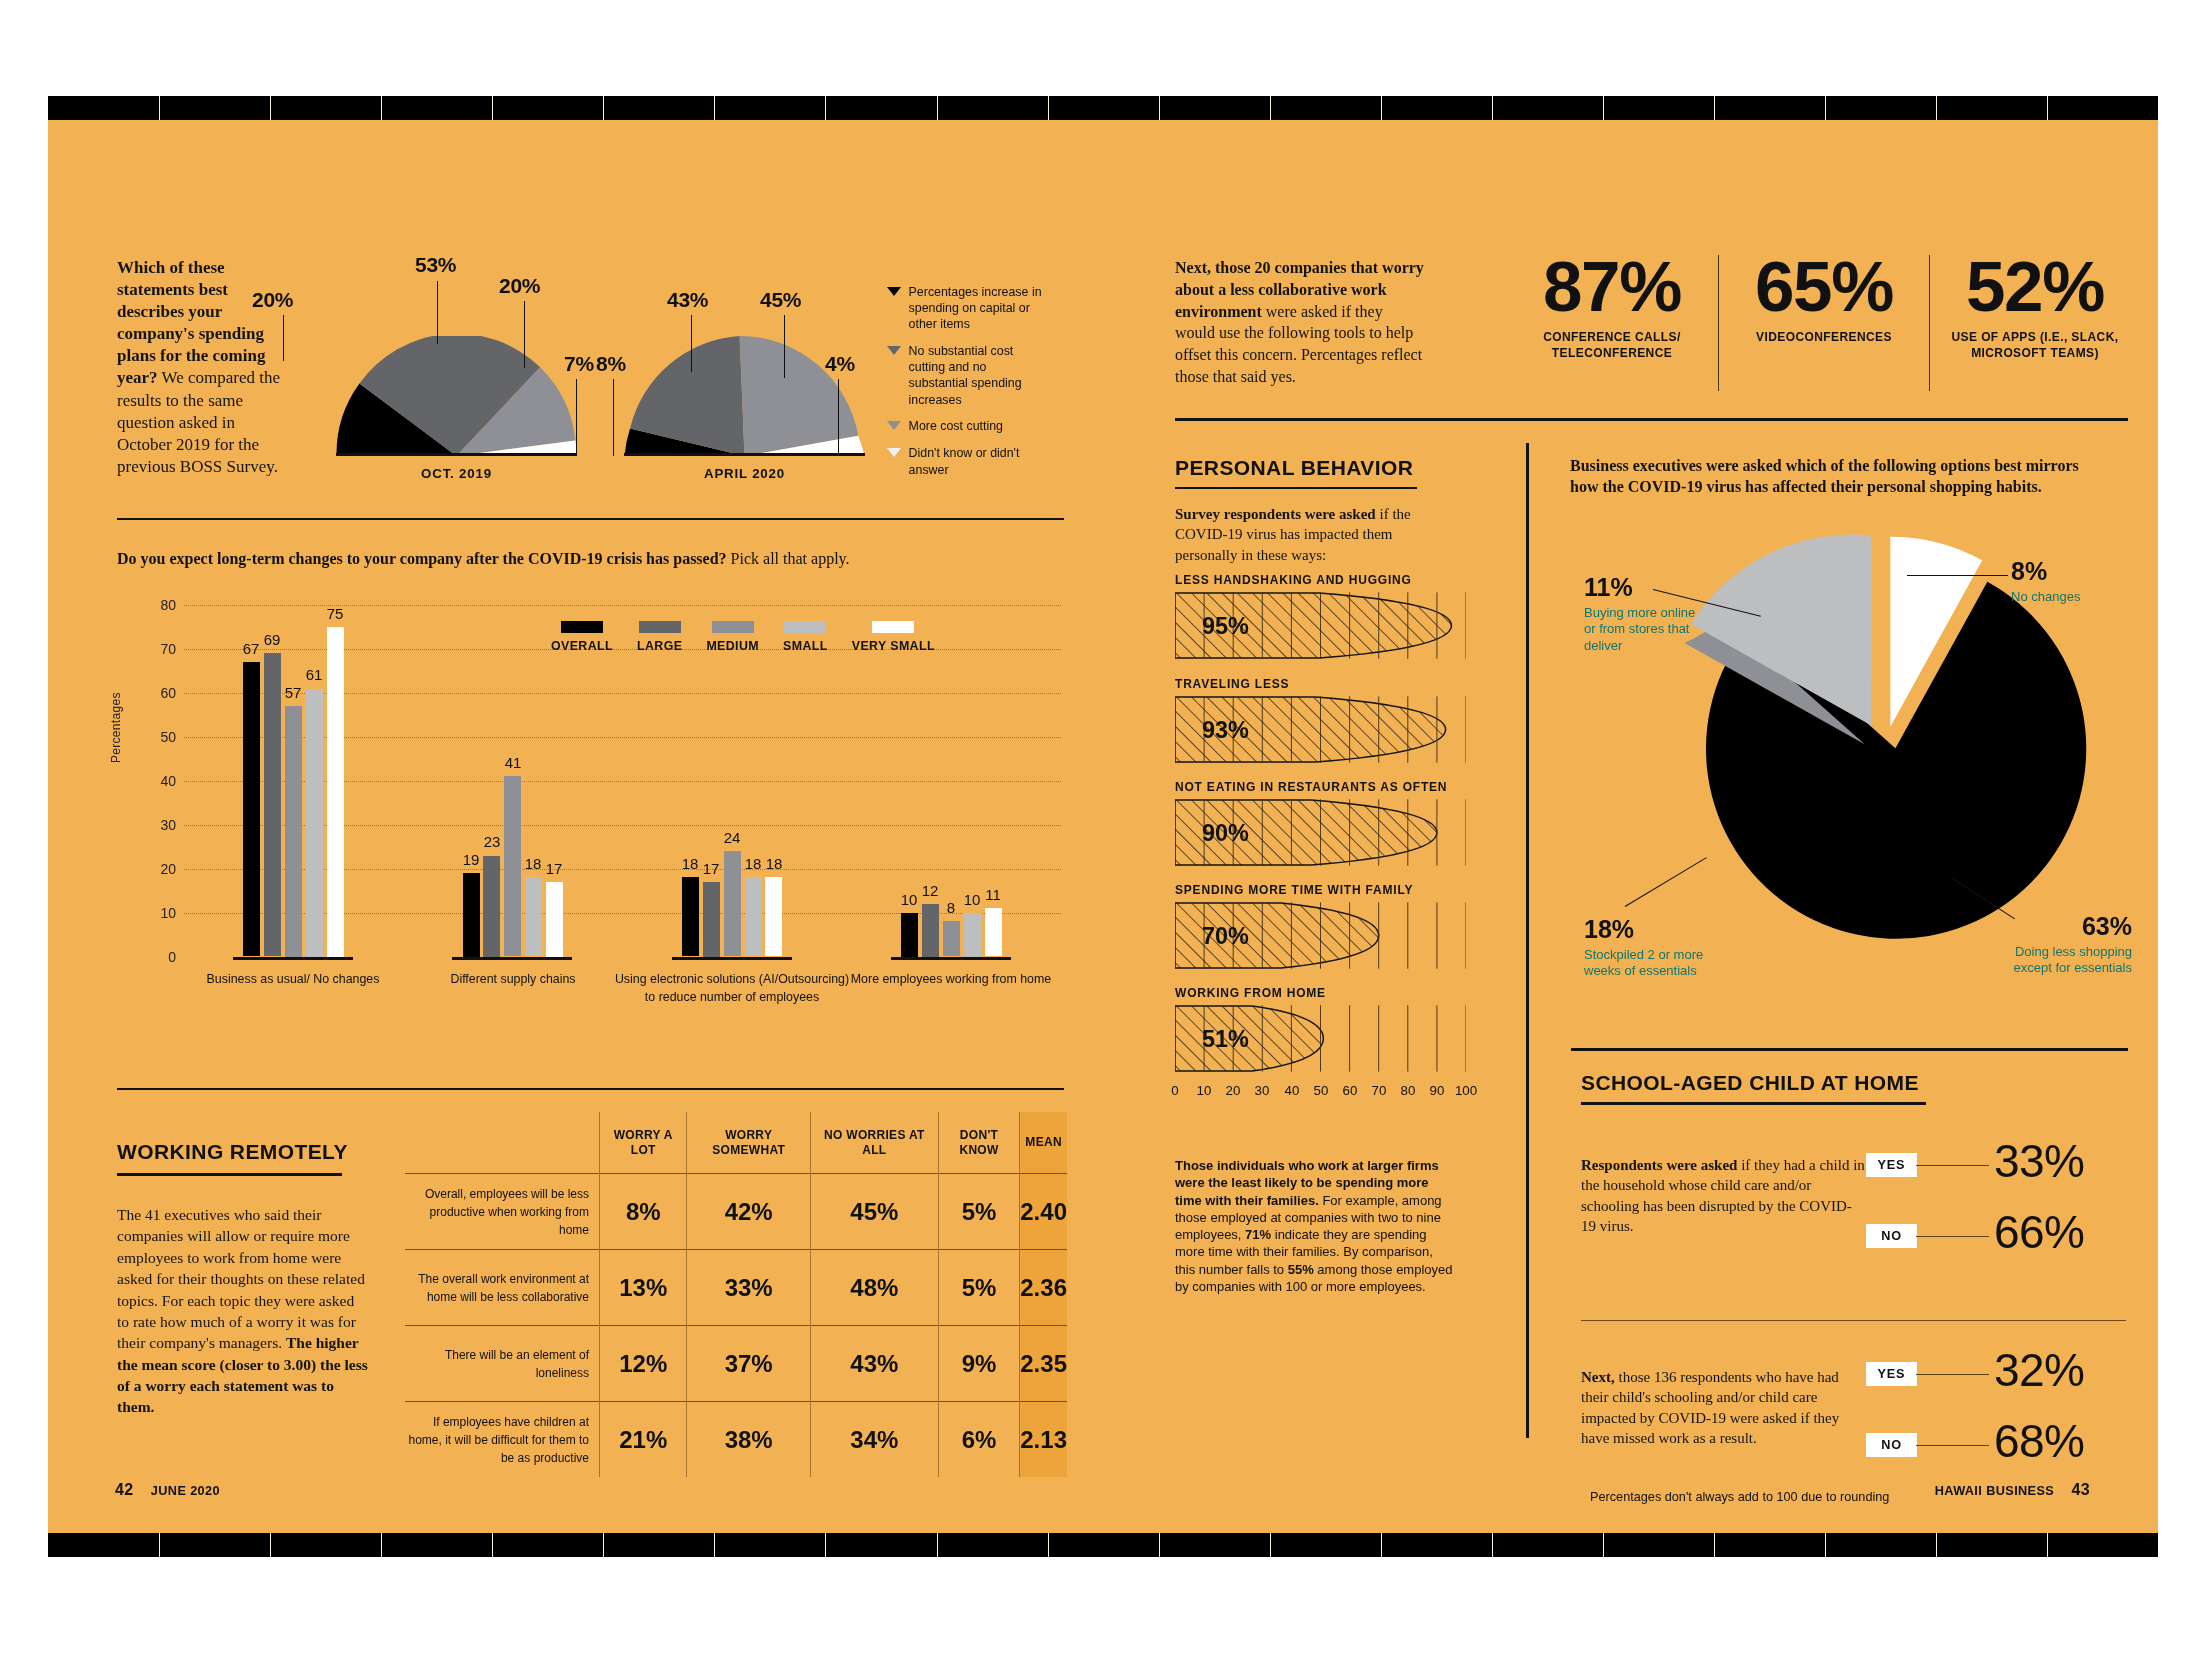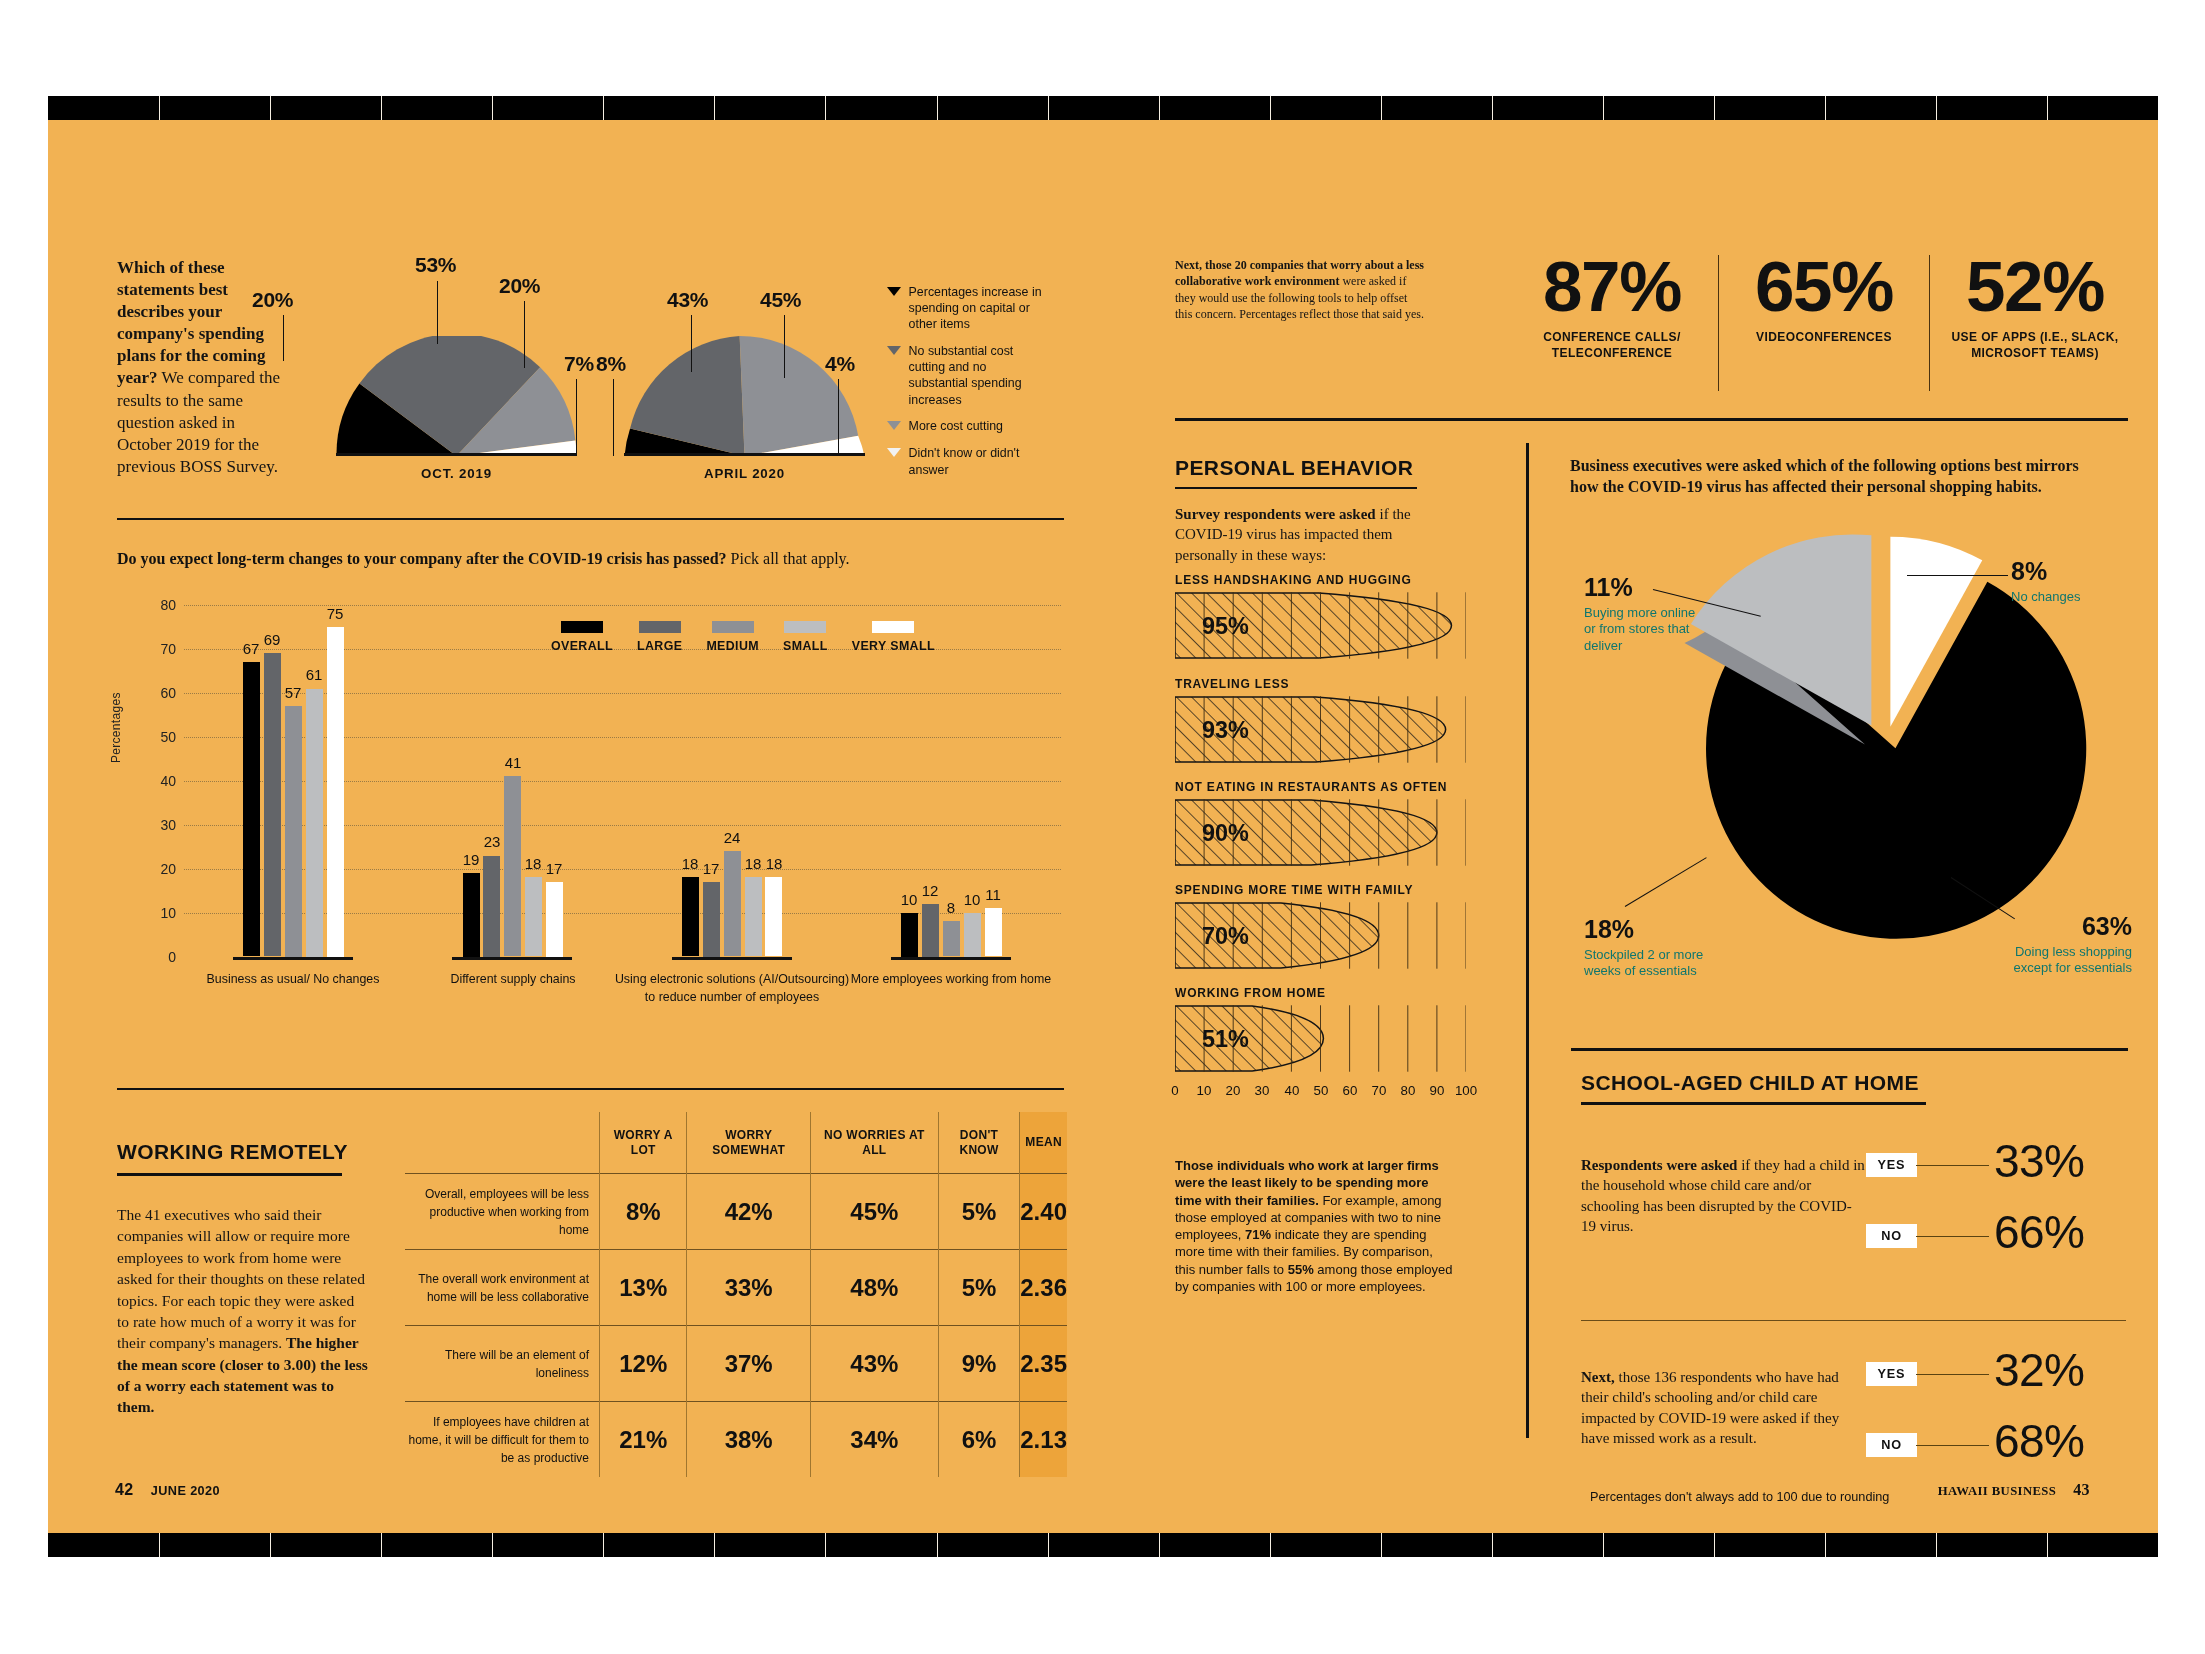--- a/index.html
+++ b/index.html
@@ -56,21 +56,21 @@
   .tbl table{border-collapse:collapse;width:100%;}
   .tbl th,.tbl td{padding:0;vertical-align:middle;}
   .th-lab{font-family:"Liberation Sans Narrow","Liberation Sans",sans-serif;font-weight:bold;font-size:12px;line-height:1.22;letter-spacing:0.3px;color:#111;text-align:center;height:61px;}
   .rowlab{text-align:right;padding-right:10px !important;font-size:12px;line-height:1.5;color:#111;width:184px;}
   .cellval{text-align:center;font-family:"Liberation Sans Narrow","Liberation Sans",sans-serif;font-weight:bold;font-size:24px;color:#111;}
   .meanc{background:#eda43a;}
   .vsep{border-left:1px solid #a0762f;}
   .hsep{border-top:1.3px solid #6f5120;}
 
   
-  .r-intro{position:absolute;left:1175px;top:257px;width:250px;font-family:"Liberation Serif",serif;font-size:12px;line-height:1.36;color:#141414;}
+  .r-intro{position:absolute;left:1175px;top:257px;width:250px;font-family:"Liberation Serif",serif;font-size:16px;line-height:1.36;color:#141414;}
   .r-intro b{font-weight:bold;}
 
   .bigstat{position:absolute;text-align:center;}
   .bigstat .num{font-family:"Liberation Sans Narrow","Liberation Sans",sans-serif;font-weight:bold;font-size:71px;line-height:0.95;letter-spacing:-1.3px;color:#111;}
   .bigstat .cap{margin-top:10px;font-family:"Liberation Sans Narrow","Liberation Sans",sans-serif;font-weight:bold;font-size:12px;line-height:1.32;letter-spacing:0.4px;color:#111;}
   .vdiv{position:absolute;width:1px;background:#4a3210;}
 
   .sec-head{position:absolute;font-family:"Liberation Sans Narrow","Liberation Sans",sans-serif;font-weight:bold;font-size:21px;letter-spacing:0.4px;color:#111;}
 
   .pb-intro{position:absolute;left:1175px;top:504px;width:272px;font-family:"Liberation Serif",serif;font-size:15px;line-height:1.35;color:#141414;}
@@ -613,19 +613,19 @@
     </div>
   <div class="ynline" style="left:1916px;top:1445px;width:73px;"></div>
   <div class="ynpct" style="left:1994px;top:1418px;">68%</div>
 
   <div class="sc-note" style="left:1590px;top:1490px;">Percentages don't always add to 100 due to rounding</div>
 
   <div class="foot" style="left:115px;top:1481px;">
     <span class="pg">42</span>
     <span class="nm" style="margin-left:14px;">JUNE 2020</span>
   </div>
-  <div class="foot" style="right:115px;top:1481px;text-align:right;font-family:Liberation Serif, serif;">
+  <div class="foot" style="right:115px;top:1481px;text-align:right;">
     <span class="nm">HAWAII BUSINESS</span>
     <span class="pg" style="margin-left:14px;">43</span>
   </div>
 
 </div>
 
 
 </body></html>

